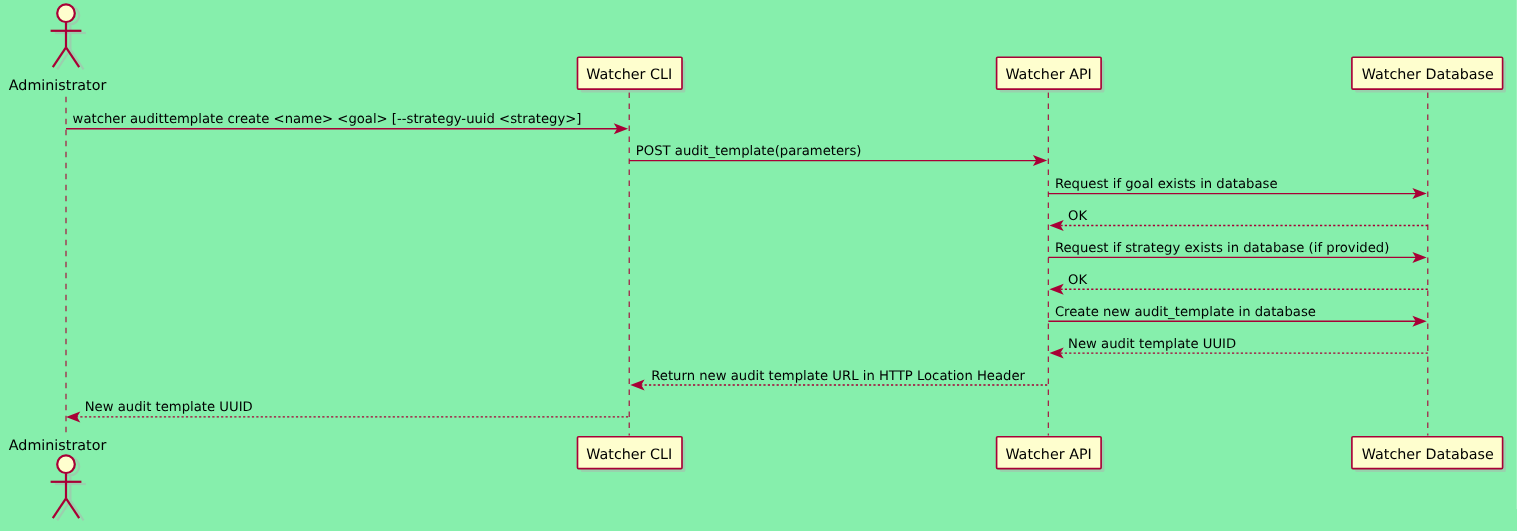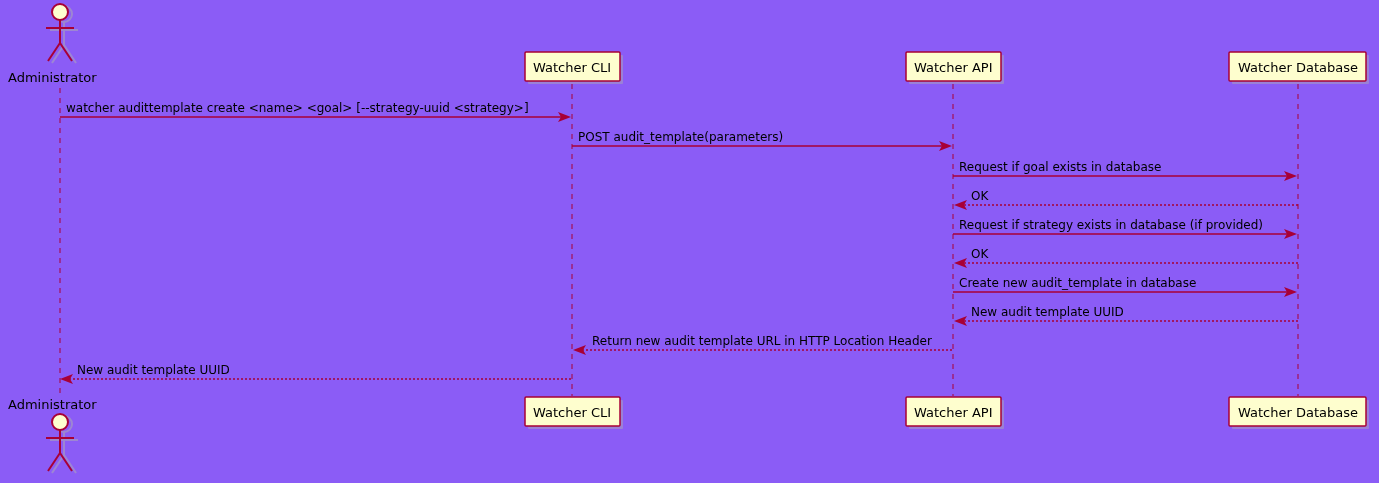--- a/index.html
+++ b/index.html
@@ -7,21 +7,21 @@
     padding: 0;
     background: #ffffff;
   }
   body {
     font-family: "DejaVu Sans", sans-serif;
   }
   #diagram {
     position: relative;
     width: 1379px;
     height: 483px;
-    background: #8b5cf6;
+    background: #86efac;
     overflow: hidden;
   }
   #diagram svg {
     position: absolute;
     left: 0;
     top: 0;
   }
   .pbox-rect {
     fill: #FEFECE;
     stroke: #A80036;

